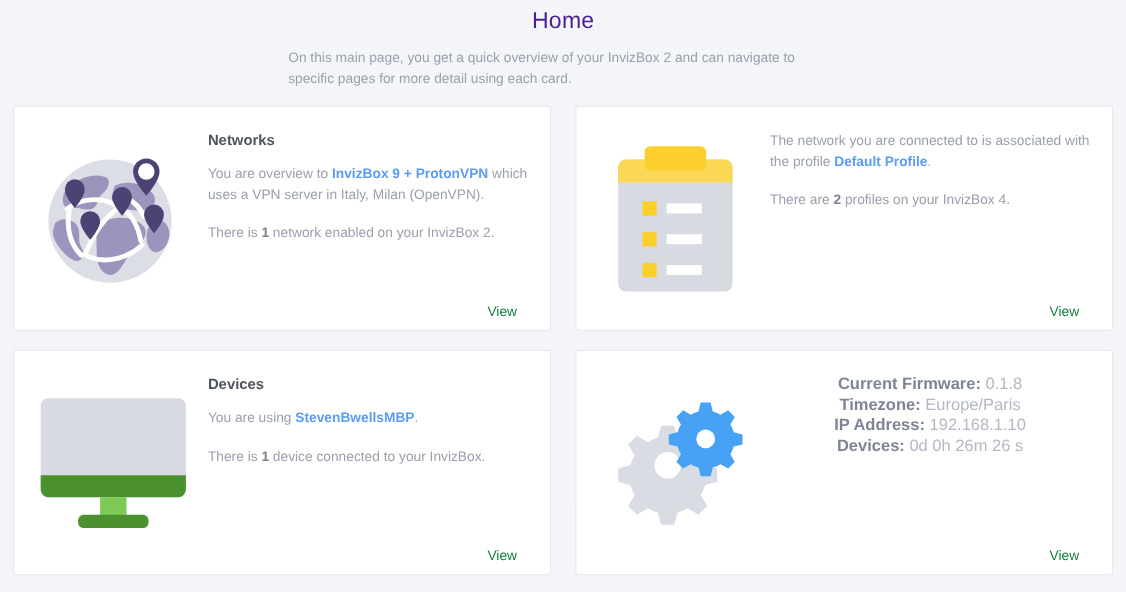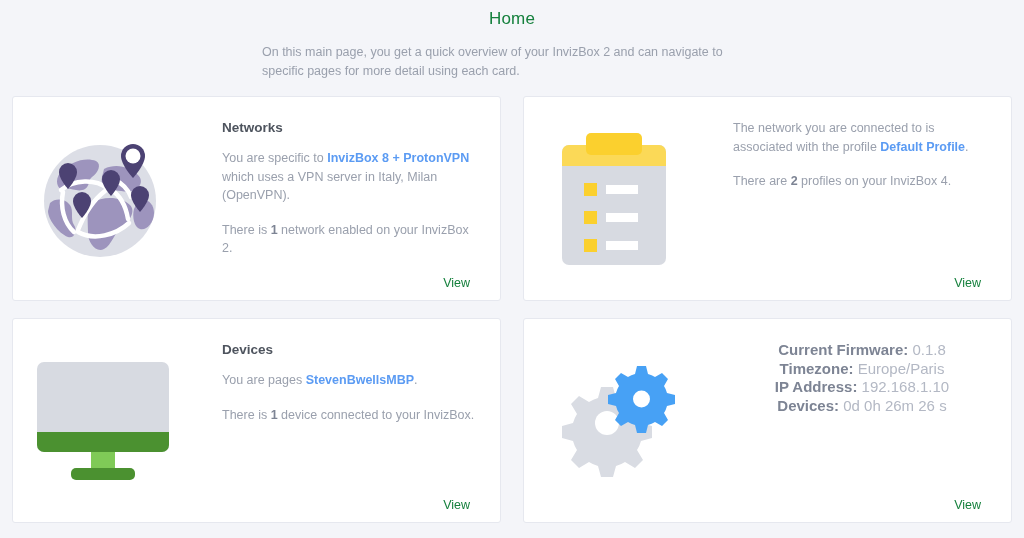--- a/index.html
+++ b/index.html
@@ -21,23 +21,23 @@
     position: relative;
     box-sizing: border-box;
   }
 
   
   .page-header {
     padding-top: 5px;
     text-align: center;
   }
   .page-title {
-    font-size: 17px;
+    font-size: 21px;
     font-weight: 400;
-    color: #15803d;
+    color: #4c1d95;
     letter-spacing: 0.2px;
     margin: 0;
     line-height: 28px;
   }
   .page-subtitle {
     margin: 10px auto 0 auto;
     width: 500px;
     font-size: 12.5px;
     line-height: 19px;
     color: #9aa0ad;
@@ -73,21 +73,20 @@
     display: flex;
     align-items: center;
     justify-content: center;
     padding-left: 4px;
     box-sizing: border-box;
   }
   .card-body {
     flex: 1 1 auto;
     padding: 22px 20px 0 0;
     box-sizing: border-box;
-    margin-left: 33px;
   }
   .card-title {
     font-size: 13.5px;
     font-weight: bold;
     color: #4e545e;
     margin: 0 0 12px 0;
     line-height: 18px;
   }
   .card-text {
     font-size: 12.5px;
@@ -170,21 +169,21 @@
             <path d="M43 70 c0 7 9 17 9 17 s9 -10 9 -17 a9 9 0 1 0 -18 0 z"></path>
             <path d="M72 48 c0 7 9 17 9 17 s9 -10 9 -17 a9 9 0 1 0 -18 0 z"></path>
             <path d="M101 64 c0 7 9 17 9 17 s9 -10 9 -17 a9 9 0 1 0 -18 0 z"></path>
             <path d="M91 25 c0 9 12 22 12 22 s12 -13 12 -22 a12 12 0 1 0 -24 0 z"></path>
           </g>
           <circle cx="103" cy="25" r="7.5" fill="#ffffff"></circle>
         </svg>
       </div>
       <div class="card-body">
         <div class="card-title">Networks</div>
-        <p class="card-text"><span>You are specific to </span><a class="link">InvizBox 8 + ProtonVPN</a><span> which uses a VPN server in Italy, Milan (OpenVPN).</span></p>
+        <p class="card-text"><span>You are overview to </span><a class="link">InvizBox 9 + ProtonVPN</a><span> which uses a VPN server in Italy, Milan (OpenVPN).</span></p>
         <p class="card-text"><span>There is </span><b class="strong">1</b><span> network enabled on your InvizBox 2.</span></p>
       </div>
       <a class="view-link">View</a>
     </div>
 
     <div class="card">
       <div class="card-media">
         <svg width="120" height="140" viewBox="0 0 120 140">
           <rect x="8" y="16" width="104" height="120" rx="7" fill="#d7dae1"></rect>
           <path d="M8 23 a7 7 0 0 1 7 -7 h90 a7 7 0 0 1 7 7 v14 h-104 z" fill="#fbd957"></path>
@@ -208,21 +207,21 @@
       <div class="card-media">
         <svg width="140" height="126" viewBox="0 0 140 126">
           <rect x="4" y="4" width="132" height="90" rx="7" fill="#d7dae1"></rect>
           <path d="M4 74 h132 v13 a7 7 0 0 1 -7 7 h-118 a7 7 0 0 1 -7 -7 z" fill="#4b9130"></path>
           <rect x="58" y="94" width="24" height="18" fill="#7fca57"></rect>
           <rect x="38" y="110" width="64" height="12" rx="5" fill="#4b9130"></rect>
         </svg>
       </div>
       <div class="card-body">
         <div class="card-title">Devices</div>
-        <p class="card-text"><span>You are pages </span><a class="link">StevenBwellsMBP</a><span>.</span></p>
+        <p class="card-text"><span>You are using </span><a class="link">StevenBwellsMBP</a><span>.</span></p>
         <p class="card-text"><span>There is </span><b class="strong">1</b><span> device connected to your InvizBox.</span></p>
       </div>
       <a class="view-link">View</a>
     </div>
 
     <div class="card">
       <div class="card-media">
         <svg width="132" height="116" viewBox="0 0 132 116">
           <g fill="#d9dce3">
             <path d="M53 24 h12 l3 11 a32 32 0 0 1 9 4 l10 -6 l8 8 l-6 10 a32 32 0 0 1 4 9 l11 3 v12 l-11 3 a32 32 0 0 1 -4 9 l6 10 l-8 8 l-10 -6 a32 32 0 0 1 -9 4 l-3 11 h-12 l-3 -11 a32 32 0 0 1 -9 -4 l-10 6 l-8 -8 l6 -10 a32 32 0 0 1 -4 -9 l-11 -3 v-12 l11 -3 a32 32 0 0 1 4 -9 l-6 -10 l8 -8 l10 6 a32 32 0 0 1 9 -4 z"></path>

